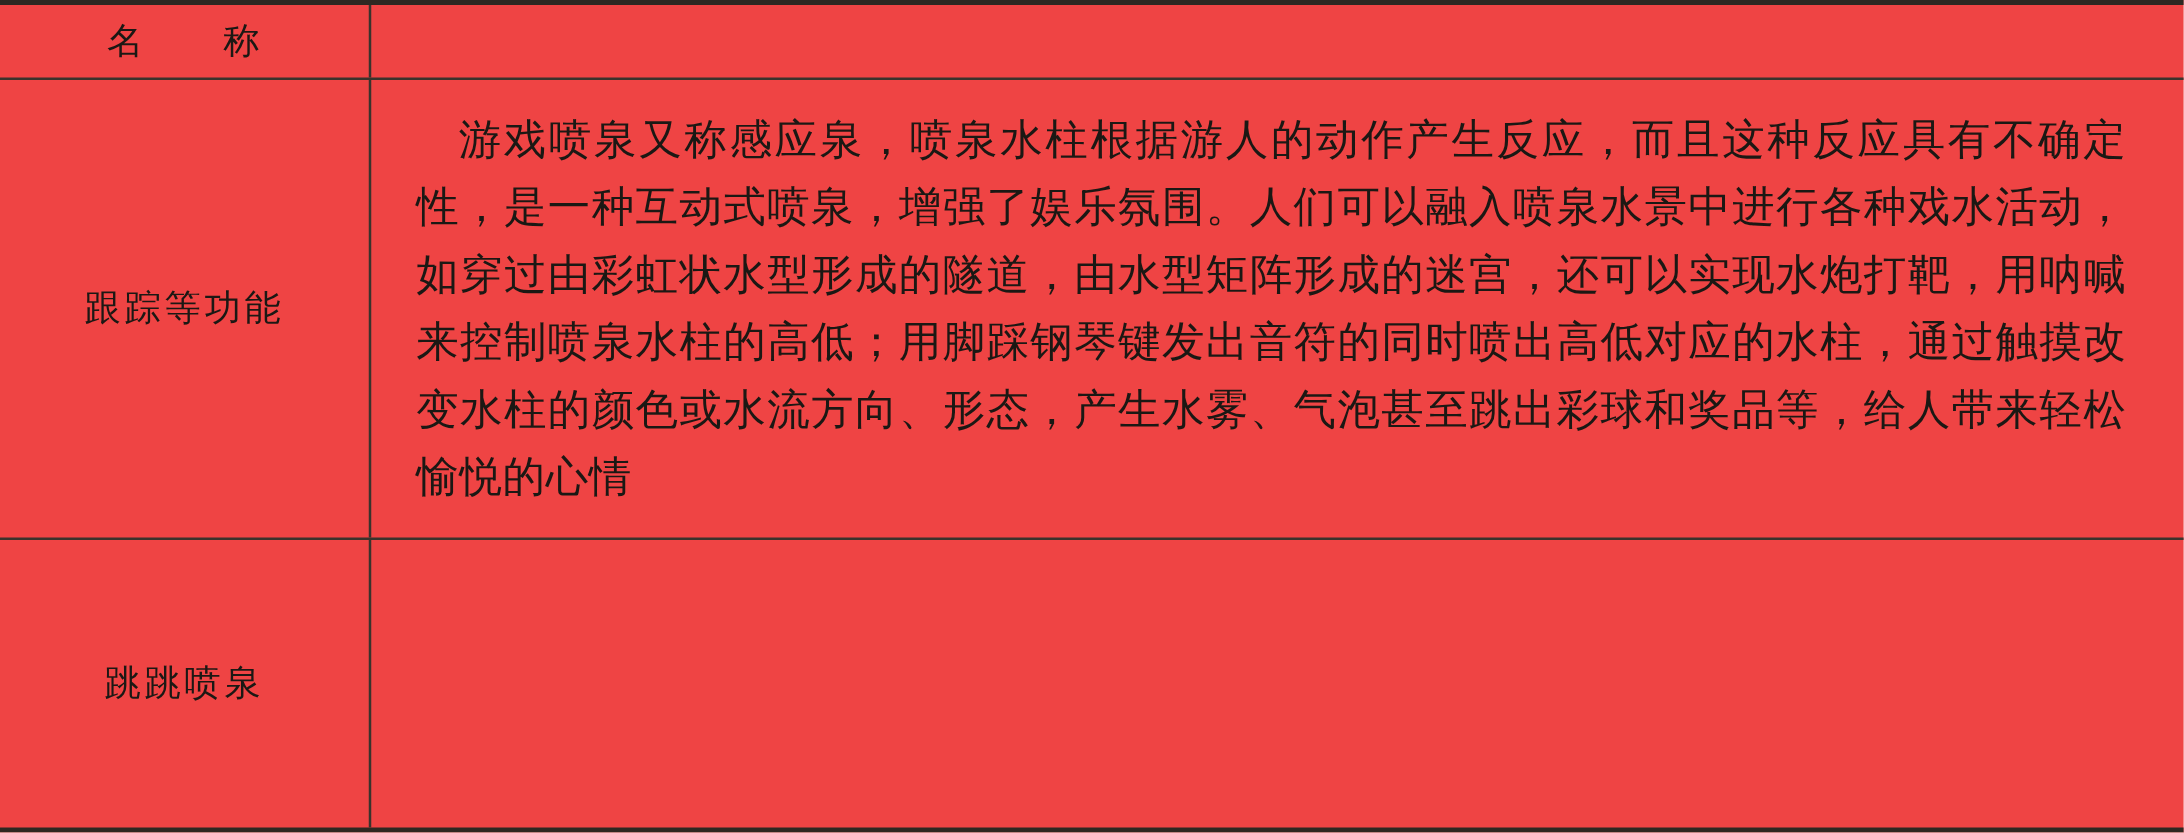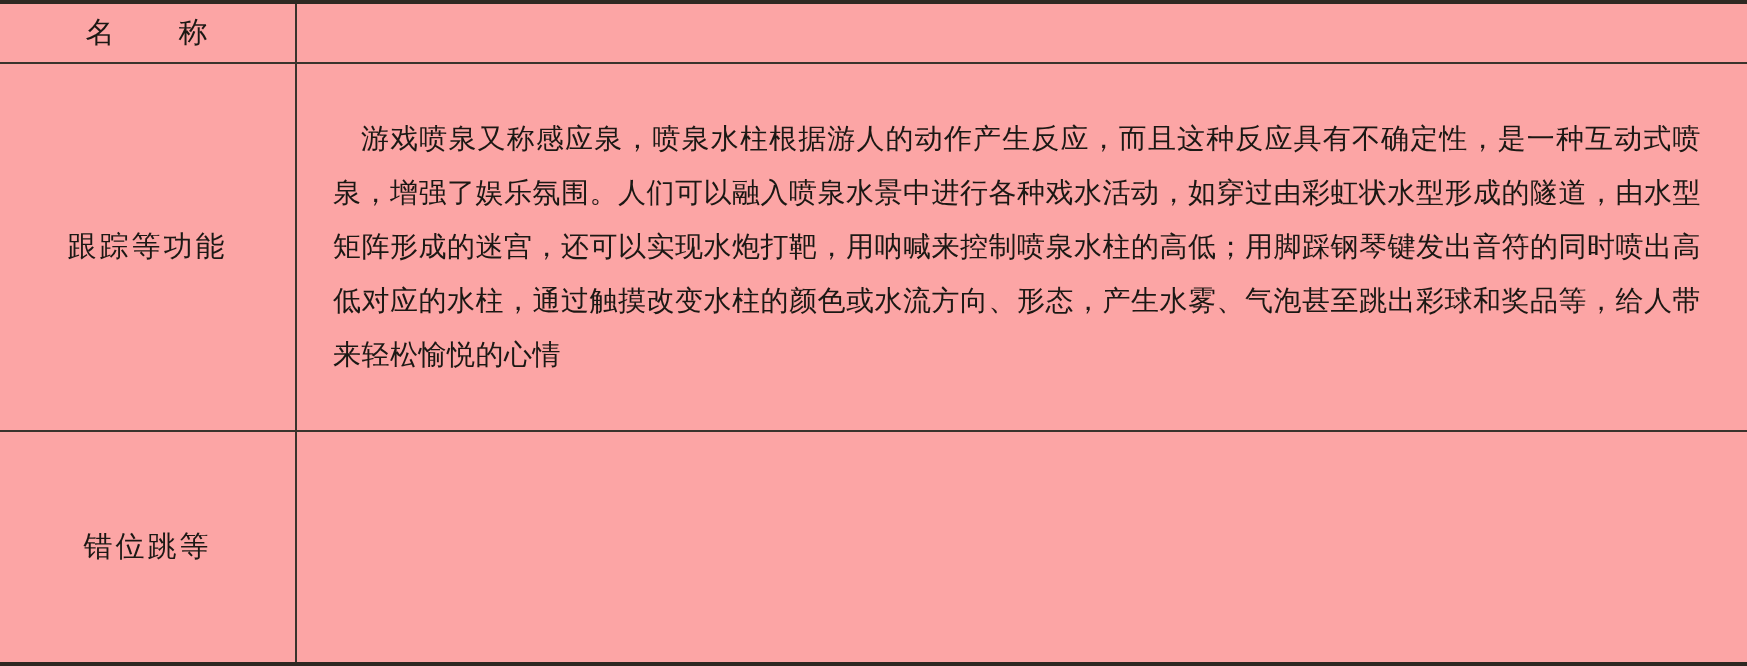--- a/index.html
+++ b/index.html
@@ -5,21 +5,21 @@
   html, body {
     margin: 0;
     padding: 0;
     background: #fbfaf7;
   }
   .doc-table {
     position: relative;
     width: 1747px;
     height: 666px;
     box-sizing: border-box;
-    background: #fca5a5;
+    background: #ef4444;
     border-top: 4px solid #2e2822;
     border-bottom: 4px solid #2e2822;
     display: flex;
     flex-direction: column;
     font-family: "DejaVu Serif", "Liberation Serif", serif;
     color: #1b1814;
   }
   .t-row {
     display: flex;
     flex-direction: row;
@@ -56,21 +56,21 @@
     font-size: 29px;
     letter-spacing: 2px;
   }
   .name-text {
     font-size: 29px;
     letter-spacing: 3px;
   }
   .overview-text {
     margin: 0;
     padding: 0 46px 0 36px;
-    font-size: 28px;
+    font-size: 34px;
     line-height: 54px;
     letter-spacing: 0.5px;
     text-align: justify;
     text-indent: 1em;
   }
 </style>
 </head>
 <body>
 
 <div class="doc-table">
@@ -80,16 +80,16 @@
   </div>
 
   <div class="t-row body-row-1">
     <div class="name-col name-text">跟踪等功能</div>
     <div class="overview-col">
       <p class="overview-text">游戏喷泉又称感应泉，喷泉水柱根据游人的动作产生反应，而且这种反应具有不确定性，是一种互动式喷泉，增强了娱乐氛围。人们可以融入喷泉水景中进行各种戏水活动，如穿过由彩虹状水型形成的隧道，由水型矩阵形成的迷宫，还可以实现水炮打靶，用呐喊来控制喷泉水柱的高低；用脚踩钢琴键发出音符的同时喷出高低对应的水柱，通过触摸改变水柱的颜色或水流方向、形态，产生水雾、气泡甚至跳出彩球和奖品等，给人带来轻松愉悦的心情</p>
     </div>
   </div>
 
   <div class="t-row body-row-2">
-    <div class="name-col name-text">错位跳等</div>
+    <div class="name-col name-text">跳跳喷泉</div>
   </div>
 
 </div>
 
 </body></html>

